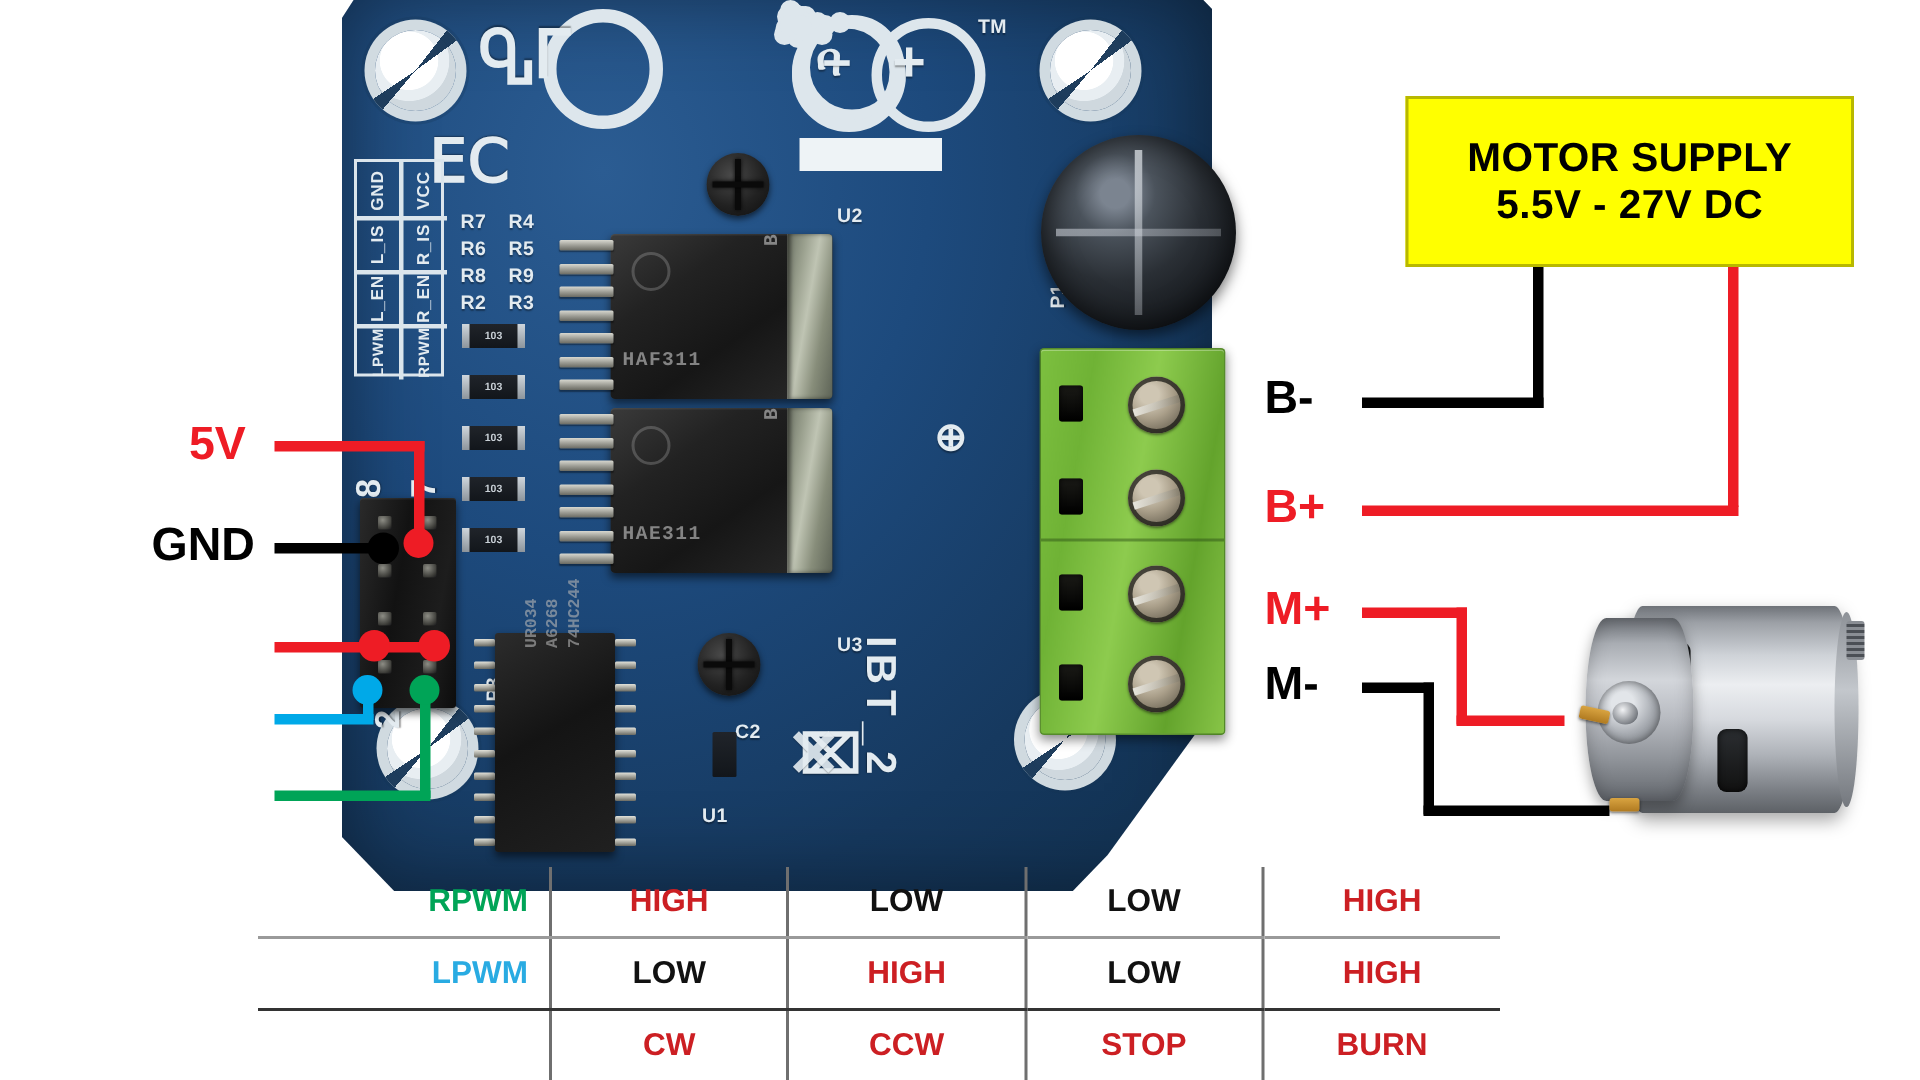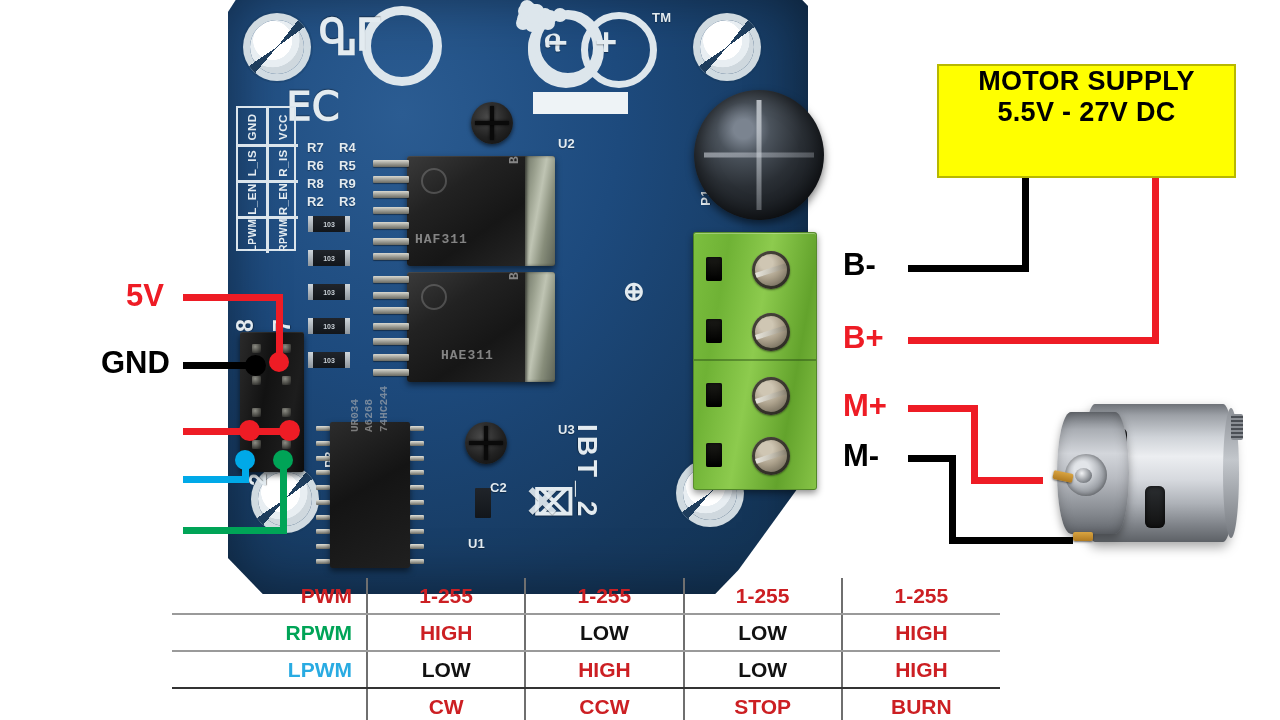--- a/index.html
+++ b/index.html
@@ -312,21 +312,21 @@
   
   #supply-box {
     position:absolute;
     left:937px; top:64px;
     width:295px; height:110px;
     background:#ffff00;
     border:2px solid #b8b800;
     display:flex;
     flex-direction:column;
     align-items:center;
-    justify-content:flex-start;
+    justify-content:center;
     gap:0;
   }
   #supply-box div {
     font-family:"Liberation Sans", sans-serif;
     font-weight:700;
     font-size:27px;
     color:#000;
     letter-spacing:.3px;
   }
 
@@ -614,21 +614,21 @@
     <div class="bts" style="left:179px; top:162px; width:148px; height:110px;">
       <div class="tab"></div>
       <div class="logo" style="left:14px; top:12px;"></div>
       <div class="mark rot" style="left:100px; top:8px;">BTS7960B</div>
       <div class="mark" style="left:8px; top:76px;">HAF311</div>
     </div>
     <div class="bts" style="left:179px; top:278px; width:148px; height:110px;">
       <div class="tab"></div>
       <div class="logo" style="left:14px; top:12px;"></div>
       <div class="mark rot" style="left:100px; top:8px;">BTS7960B</div>
-      <div class="mark" style="left:8px; top:76px;margin-left:26px;">HAE311</div>
+      <div class="mark" style="left:8px; top:76px;">HAE311</div>
     </div>
 
     <div class="legs" style="left:145px; top:166px; width:36px; height:100px;">
       <div class="leg"></div>
         <div class="leg"></div>
         <div class="leg"></div>
         <div class="leg"></div>
       <div class="leg"></div>
         <div class="leg"></div>
         <div class="leg"></div>
@@ -785,27 +785,20 @@
     <div class="motor-shaft"></div>
     <div class="motor-term" style="left:18px; top:74px; transform:rotate(12deg);"></div>
     <div class="motor-term" style="left:38px; top:134px;"></div>
     <div class="motor-gear"></div>
   </div>
 
   <div id="truth-table">
     <table>
       <tbody>
         <tr>
-          <td class="rowhead c-red sep-b">PWM</td>
-          <td class="c-red sep-b vsep">1-255</td>
-          <td class="c-red sep-b vsep">1-255</td>
-          <td class="c-red sep-b vsep">1-255</td>
-          <td class="c-red sep-b vsep">1-255</td>
-        </tr>
-        <tr>
           <td class="rowhead c-green sep-b">RPWM</td>
           <td class="c-red sep-b vsep">HIGH</td>
           <td class="c-black sep-b vsep">LOW</td>
           <td class="c-black sep-b vsep">LOW</td>
           <td class="c-red sep-b vsep">HIGH</td>
         </tr>
         <tr>
           <td class="rowhead c-blue sep-b-dk">LPWM</td>
           <td class="c-black sep-b-dk vsep">LOW</td>
           <td class="c-red sep-b-dk vsep">HIGH</td>

